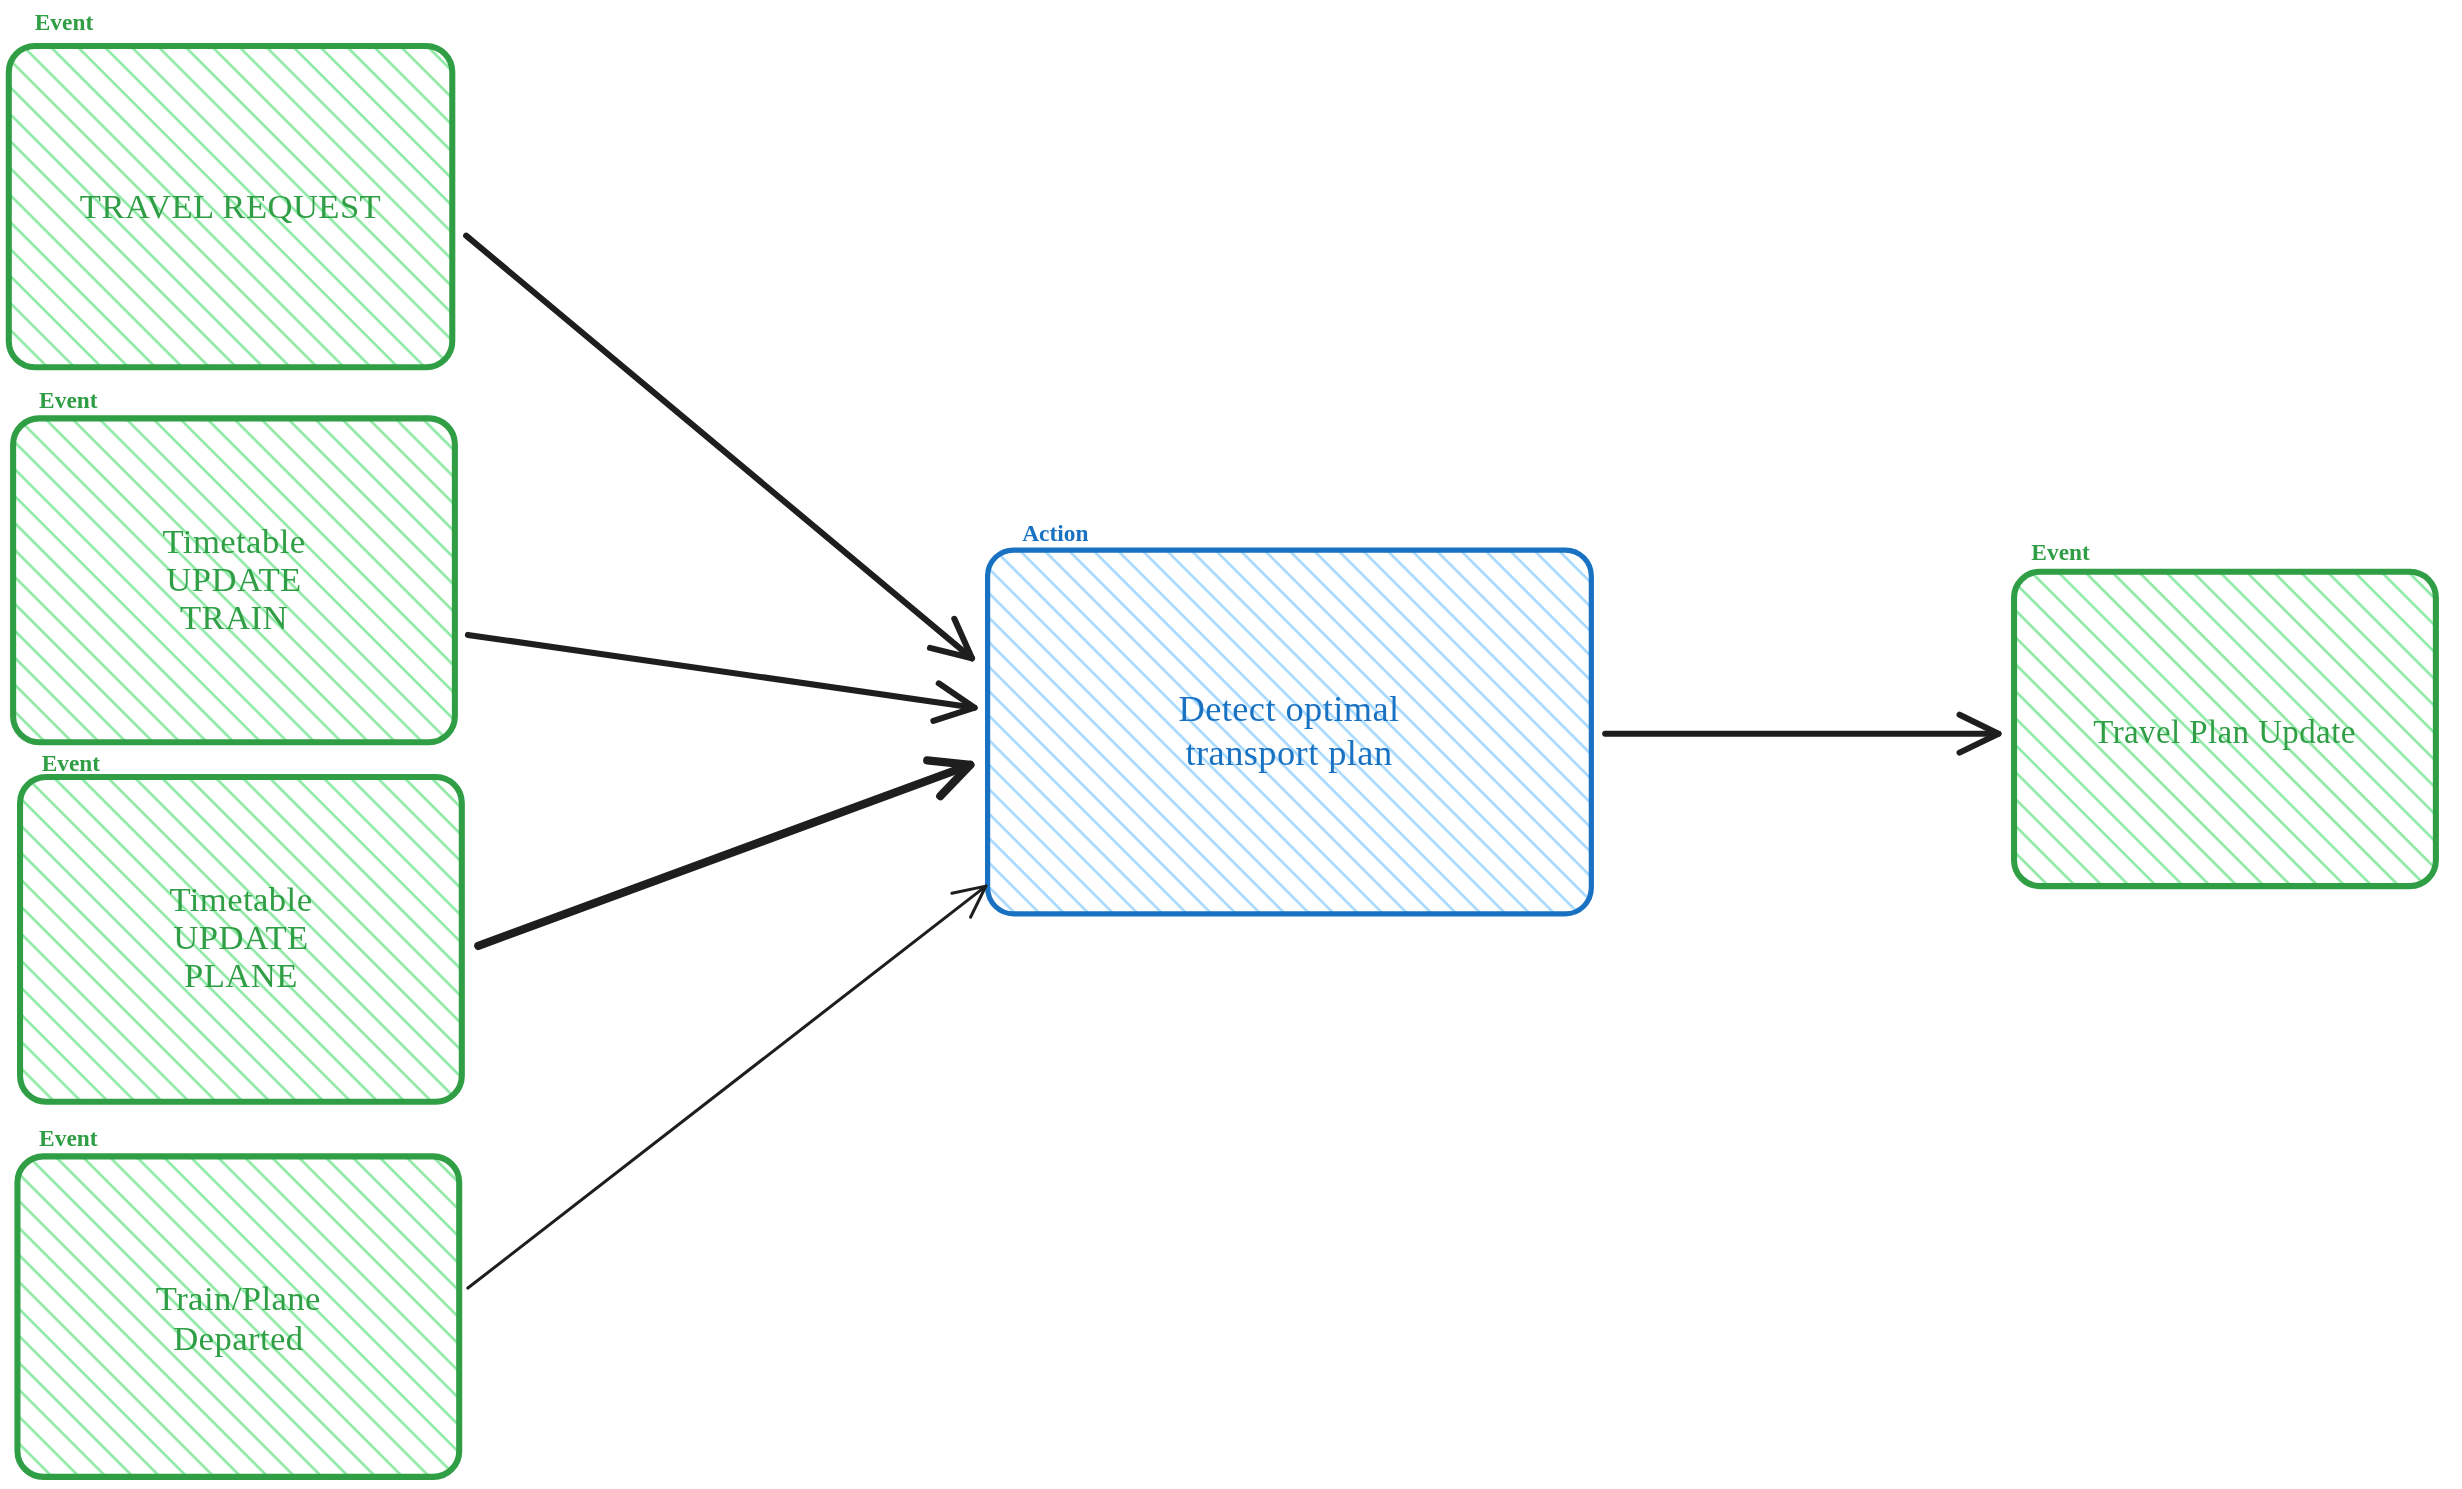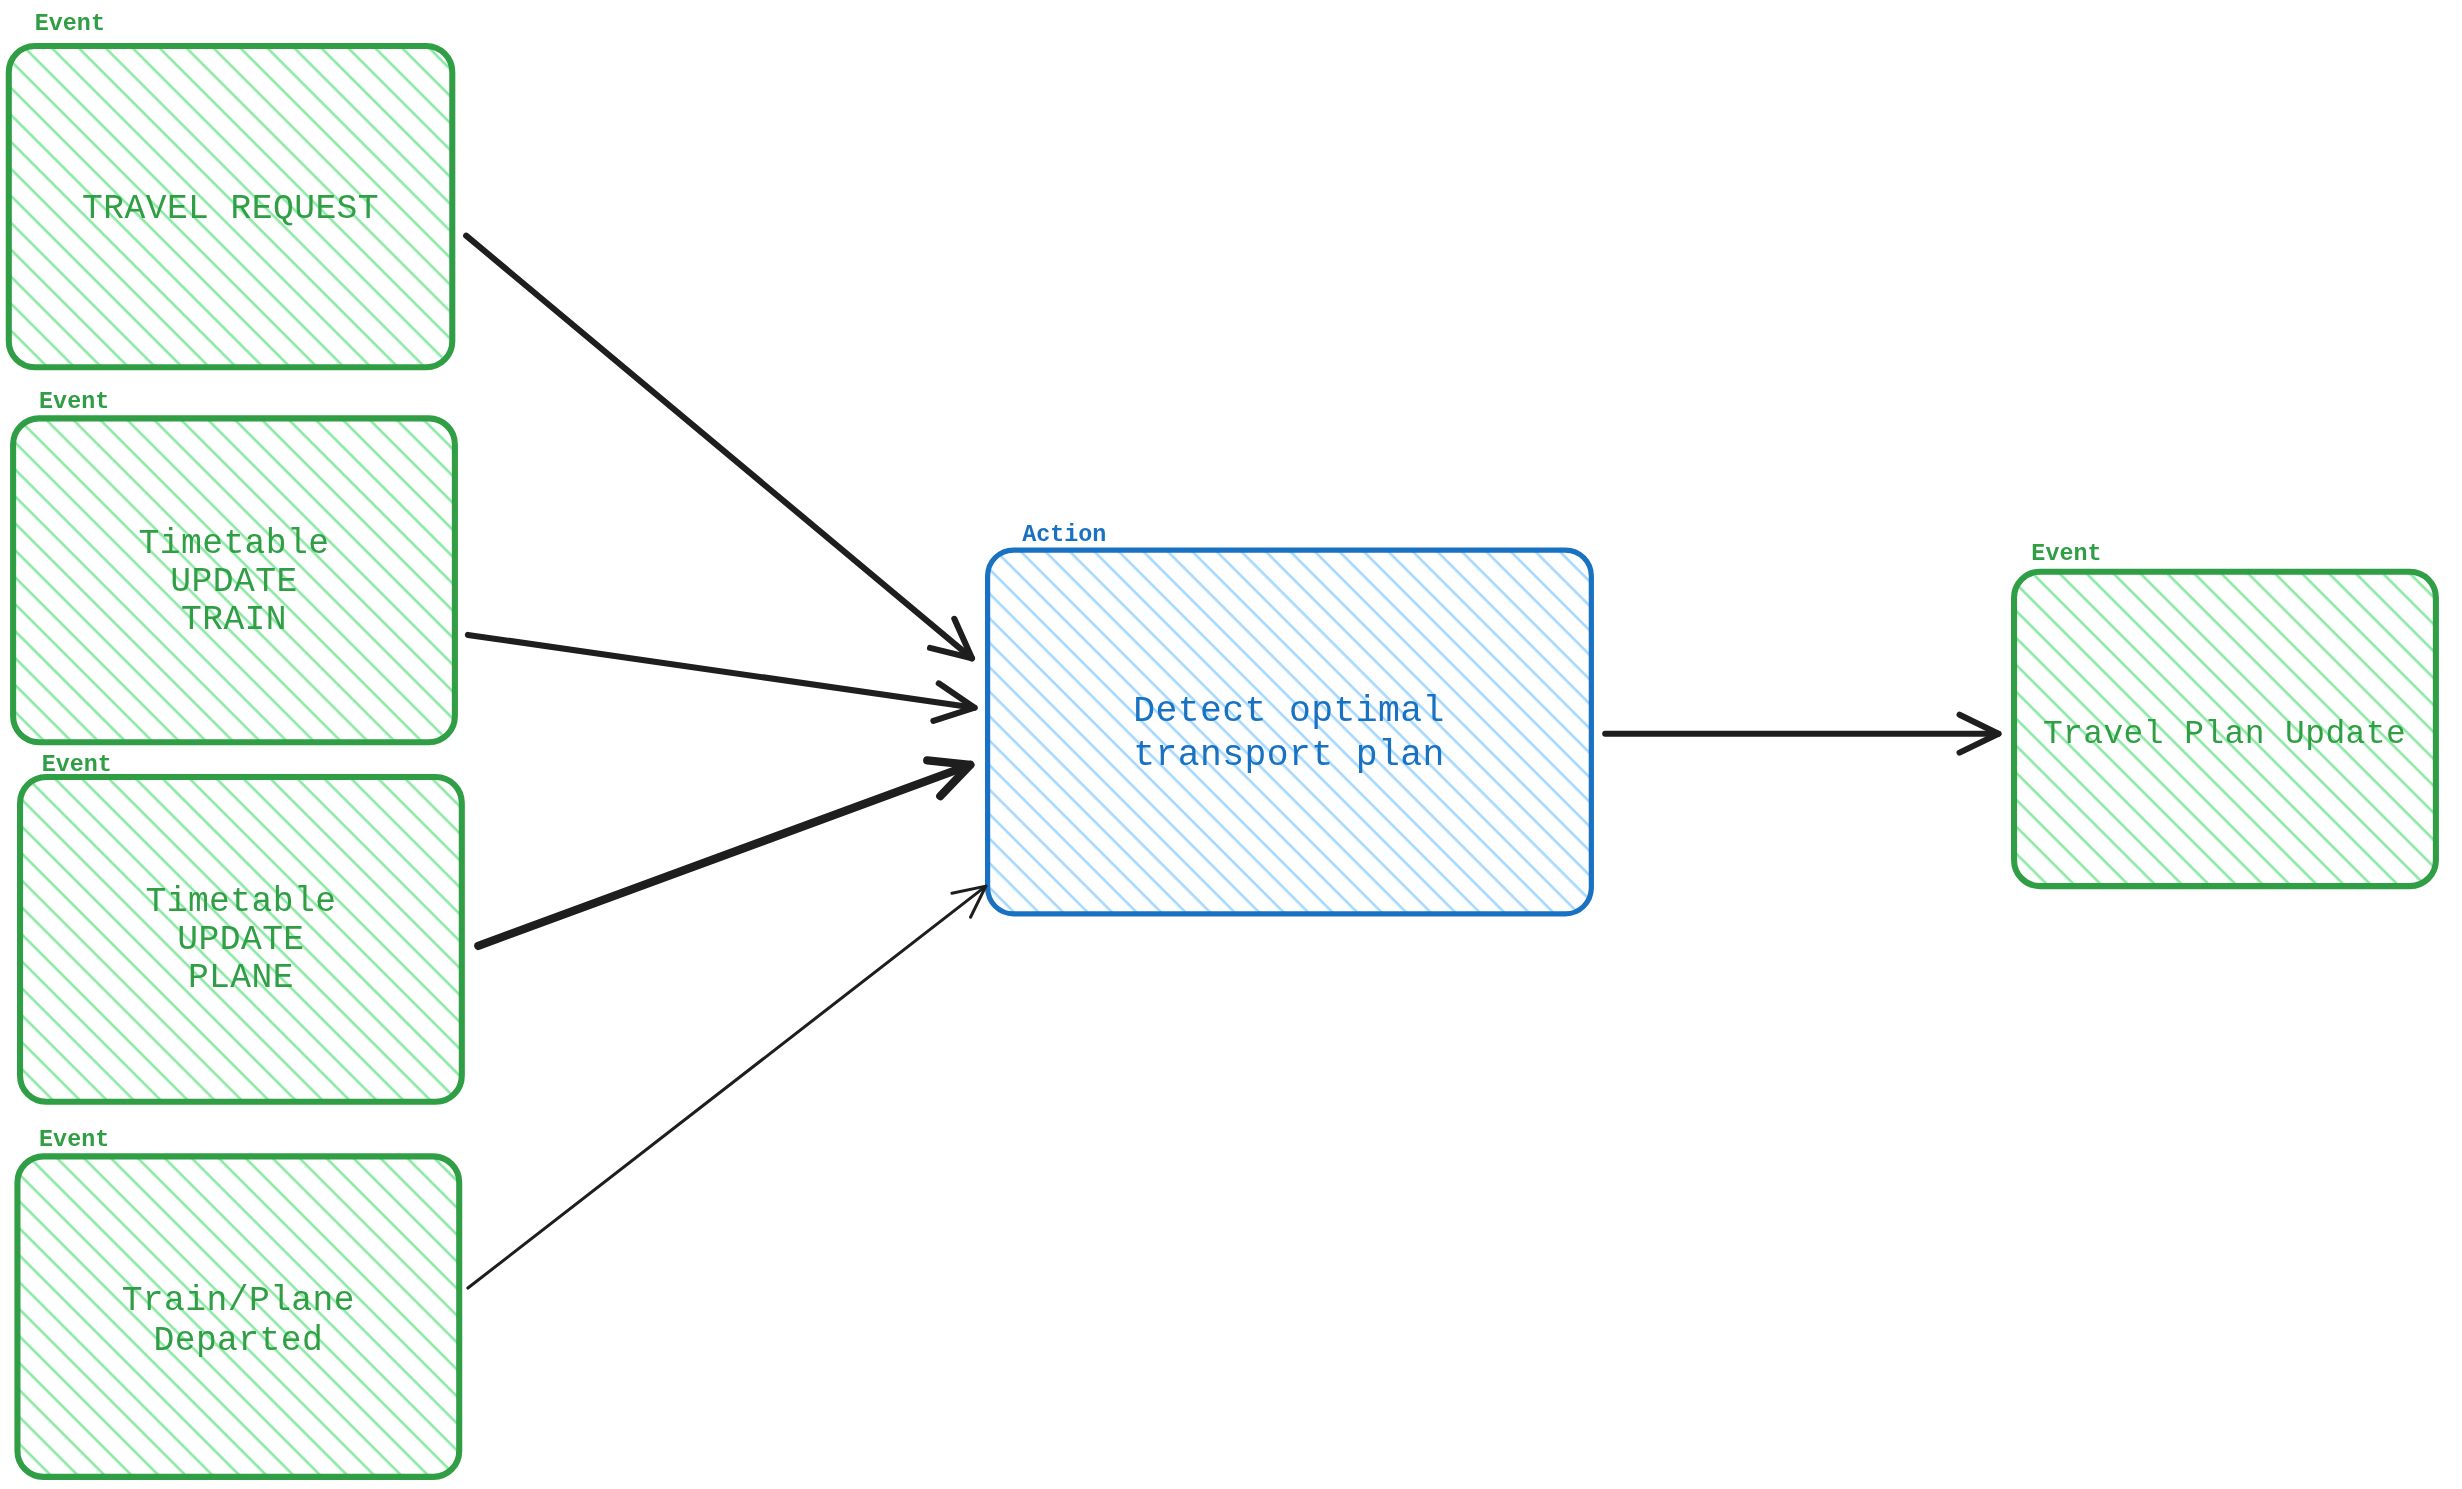--- a/index.html
+++ b/index.html
@@ -7,21 +7,21 @@
     --event-hatch:#8ce9a4;
     --event-text:#2f9e44;
     --action-stroke:#1971c2;
     --action-hatch:#a5d8ff;
     --action-text:#1971c2;
     --arrow:#1e1e1e;
     --canvas-bg:#ffffff;
   }
   html,body{margin:0;padding:0;background:var(--canvas-bg);}
   .stage{position:relative;width:2462px;height:1489px;background:var(--canvas-bg);overflow:hidden;
-         font-family:Liberation Mono, monospace;}
+         font-family:Liberation Serif, serif;}
   svg{display:block;}
   .event-box{fill:url(#hatch-green);stroke:var(--event-stroke);stroke-width:7;}
   .action-box{fill:url(#hatch-blue);stroke:var(--action-stroke);stroke-width:6;}
   .hatch-line-green{stroke:var(--event-hatch);stroke-width:3;}
   .hatch-line-blue{stroke:var(--action-hatch);stroke-width:3;}
   .kind-label{font-size:27px;font-weight:bold;}
   .kind-label.green{fill:var(--event-text);}
   .kind-label.blue{fill:var(--action-text);}
   .node-text{font-size:40px;text-anchor:middle;fill:var(--event-text);letter-spacing:.5px;}
   .node-text.blue{fill:var(--action-text);font-size:42px;}

